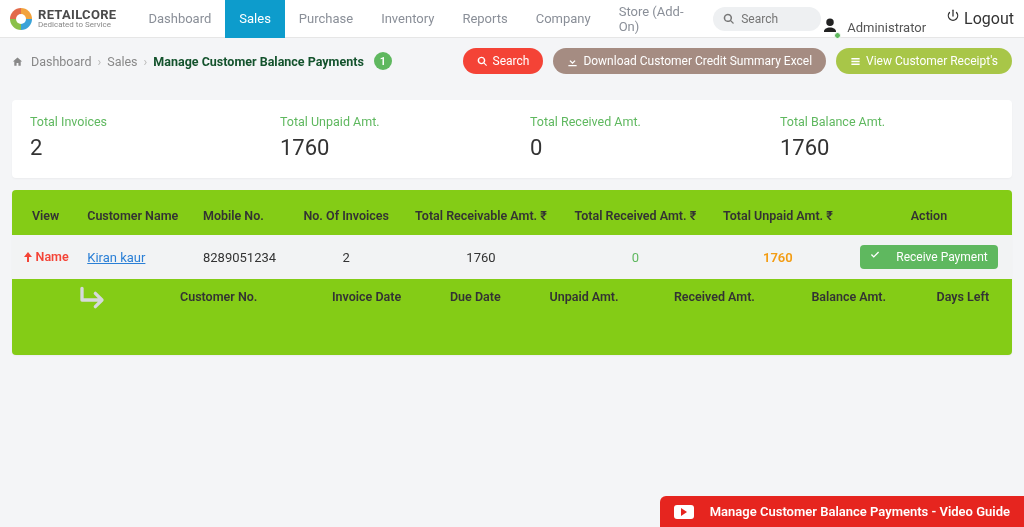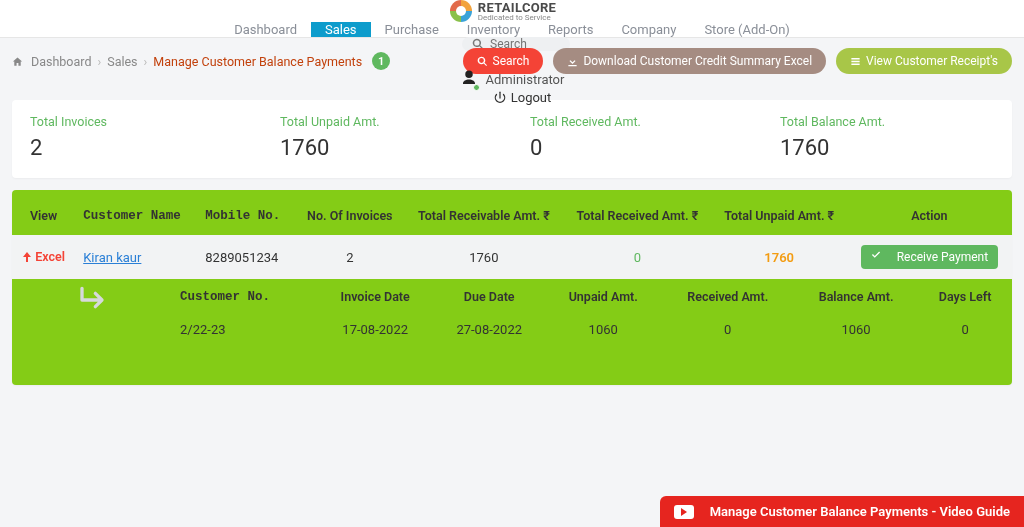--- a/index.html
+++ b/index.html
@@ -1,52 +1,52 @@
 <!DOCTYPE html>
 <html><head>
 <meta charset="utf-8">
 <style>
 * { margin:0; padding:0; box-sizing:border-box; font-family:-apple-system,BlinkMacSystemFont,"Segoe UI",Roboto,Arial,sans-serif; }
 body { background:#f4f5f7; width:1024px; height:527px; overflow:hidden; color:#333; position:relative; }
-.topbar { background:#fff; height:38px; display:flex; align-items:center; padding:0 10px; border-bottom:1px solid #e6e6e6;flex-direction:column; }
+.topbar { background:#fff; height:38px; display:flex; align-items:center; padding:0 10px; border-bottom:1px solid #e6e6e6; }
 .logo-wrap { display:flex; align-items:center; gap:6px; margin-right:18px; }
 .logo-mark { width:22px; height:22px; border-radius:50%; background:conic-gradient(#f2a23c 0 90deg,#3aa3d8 90deg 180deg,#8ac04a 180deg 270deg,#e26a4a 270deg 360deg); position:relative; }
 .logo-mark::after { content:""; position:absolute; inset:6px; border-radius:50%; background:#fff; }
 .logo-text .brand { font-weight:700; font-size:13px; color:#4a4a4a; letter-spacing:.3px; line-height:1; }
 .logo-text .tag { font-size:8px; color:#888; line-height:1; }
 .nav { display:flex; align-items:stretch; height:38px; }
 .nav-item { display:flex; align-items:center; padding:0 14px; font-size:13px; color:#8a8f98; cursor:pointer; }
 .nav-item.active { background:#0d9ccc; color:#fff; }
 .search-wrap { margin-left:8px; display:flex; align-items:center; background:#eef0f2; border-radius:14px; height:24px; padding:0 10px; gap:6px; }
 .search-wrap svg { width:12px; height:12px; fill:#777; }
 .search-wrap input { border:none; background:transparent; font-size:12px; outline:none; width:70px; color:#666; }
 .spacer { flex:1; }
 .acct { display:flex; align-items:center; gap:8px; font-size:13px; color:#555; cursor:pointer;margin-top:18px; }
 .acct-icon { position:relative; }
 .acct-icon .dot { position:absolute; right:-2px; bottom:-1px; width:7px; height:7px; border-radius:50%; background:#5fb85f; border:1px solid #fff; }
-.logout { display:flex; align-items:center; gap:4px; font-size:13px; color:#333; margin-left:20px; cursor:pointer; }
+.logout { display:flex; align-items:flex-start; gap:4px; font-size:16px; color:#333; margin-left:20px; cursor:pointer; }
 .crumbs-row { display:flex; align-items:center; padding:10px 12px; gap:10px; }
 .crumbs { display:flex; align-items:center; gap:6px; font-size:12.5px; }
 .crumbs .sep { color:#bbb; }
 .crumbs .link-muted { color:#888; }
-.crumbs .link-blue { color:#c2410c; font-weight:400; }
+.crumbs .link-blue { color:#14532d; font-weight:700; }
 .crumbs .home-icon { width:11px; height:11px; margin-right:2px; vertical-align:-1px; fill:#888; }
 .badge-round { background:#5fb85f; color:#fff; border-radius:50%; width:18px; height:18px; display:inline-flex; align-items:center; justify-content:center; font-size:11px; font-weight:600; margin-left:4px; }
 .btn { border:none; border-radius:14px; padding:6px 14px; font-size:12px; color:#fff; display:inline-flex; align-items:center; gap:5px; cursor:pointer; white-space:nowrap; }
 .btn-red { background:#f44336; }
 .btn-olive { background:#a8c648; }
 .btn-brown { background:#a58c82; }
 .summary-card { background:#fff; margin:16px 12px 12px; border-radius:4px; box-shadow:0 1px 2px rgba(0,0,0,.04); display:flex; }
 .summary-col { flex:1; padding:14px 18px 18px; }
 .summary-label { color:#5fb85f; font-size:12.5px; margin-bottom:6px; }
 .summary-value { font-size:22px; color:#333; }
 .table-card { background:#84cc16; margin:0 12px; border-radius:4px; box-shadow:0 1px 2px rgba(0,0,0,.04); padding:6px 0 40px; }
 table { width:100%; border-collapse:collapse; }
 th { font-size:12.5px; color:#333; font-weight:600; padding:12px 8px; text-align:center; }
-th.left { text-align:left;font-family:Liberation Mono, monospace; }
+th.left { text-align:left; }
 tr.crow td { background:#f2f3f4; padding:10px 8px; font-size:13px; text-align:center; }
 tr.crow td.left { text-align:left; }
 .hide-link { color:#f44336; font-weight:600; font-size:12.5px; display:inline-flex; align-items:center; gap:3px; cursor:pointer; }
 .hide-link svg { width:10px; height:10px; fill:#f44336; }
 .cust-link { color:#2a7fd6; text-decoration:underline; cursor:pointer; }
 .c-green { color:#5fb85f; }
 .c-orange { color:#f39c12; font-weight:600; }
 .btn-receive { background:#5fb85f; color:#fff; border:none; border-radius:4px; padding:5px 10px; font-size:12px; display:inline-flex; align-items:flex-start; gap:16px; cursor:pointer; }
 .detail-wrap { display:flex; }
 .arrow-col { width:160px; display:flex; justify-content:center; align-items:flex-start; padding-top:6px; }
@@ -171,21 +171,21 @@
         <th>Action</th>
       </tr>
     </thead>
     <tbody>
       <tr class="crow">
         <td>
           <span class="hide-link">
             <svg viewBox="0 0 10 10">
                 <path d="M5 0l4 5H6v5H4V5H1z"></path>
               </svg>
-            <span>Excel</span>
+            <span>Name</span>
           </span>
         </td>
         <td class="left"><span class="cust-link">Kiran kaur</span></td>
         <td class="left">8289051234</td>
         <td>2</td>
         <td>1760</td>
         <td class="c-green">0</td>
         <td class="c-orange">1760</td>
         <td>
           <button class="btn-receive">
@@ -210,29 +210,20 @@
                   <th class="left">Customer No.</th>
                   <th>Invoice Date</th>
                   <th>Due Date</th>
                   <th>Unpaid Amt.</th>
                   <th>Received Amt.</th>
                   <th>Balance Amt.</th>
                   <th>Days Left</th>
                 </tr>
               </thead>
               <tbody>
-                <tr>
-                  <td class="left">2/22-23</td>
-                  <td>17-08-2022</td>
-                  <td>27-08-2022</td>
-                  <td>1060</td>
-                  <td>0</td>
-                  <td>1060</td>
-                  <td>0</td>
-                </tr>
               </tbody>
             </table>
           </div>
         </td>
       </tr>
     </tbody>
   </table>
 </div>
 
 <div class="video-guide">

